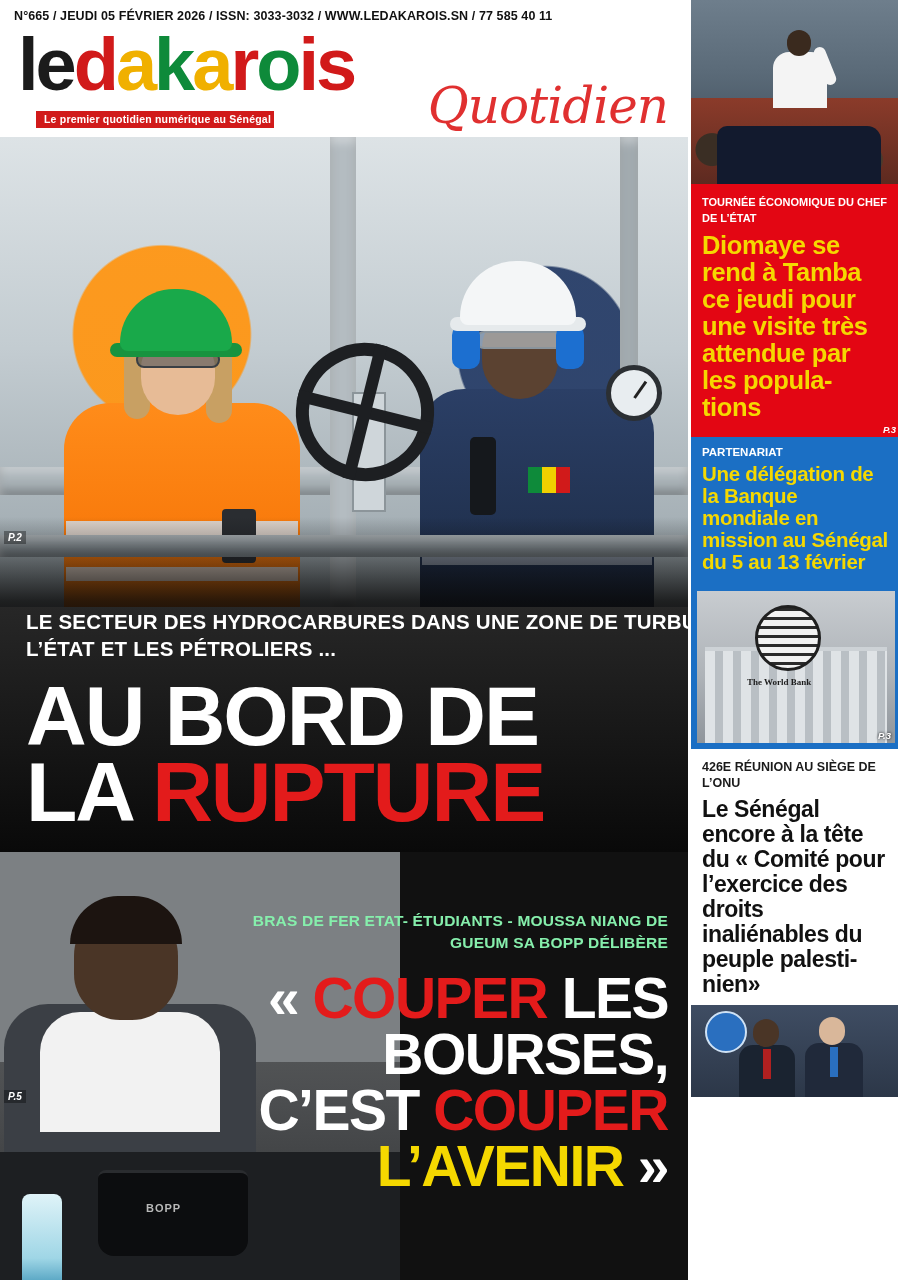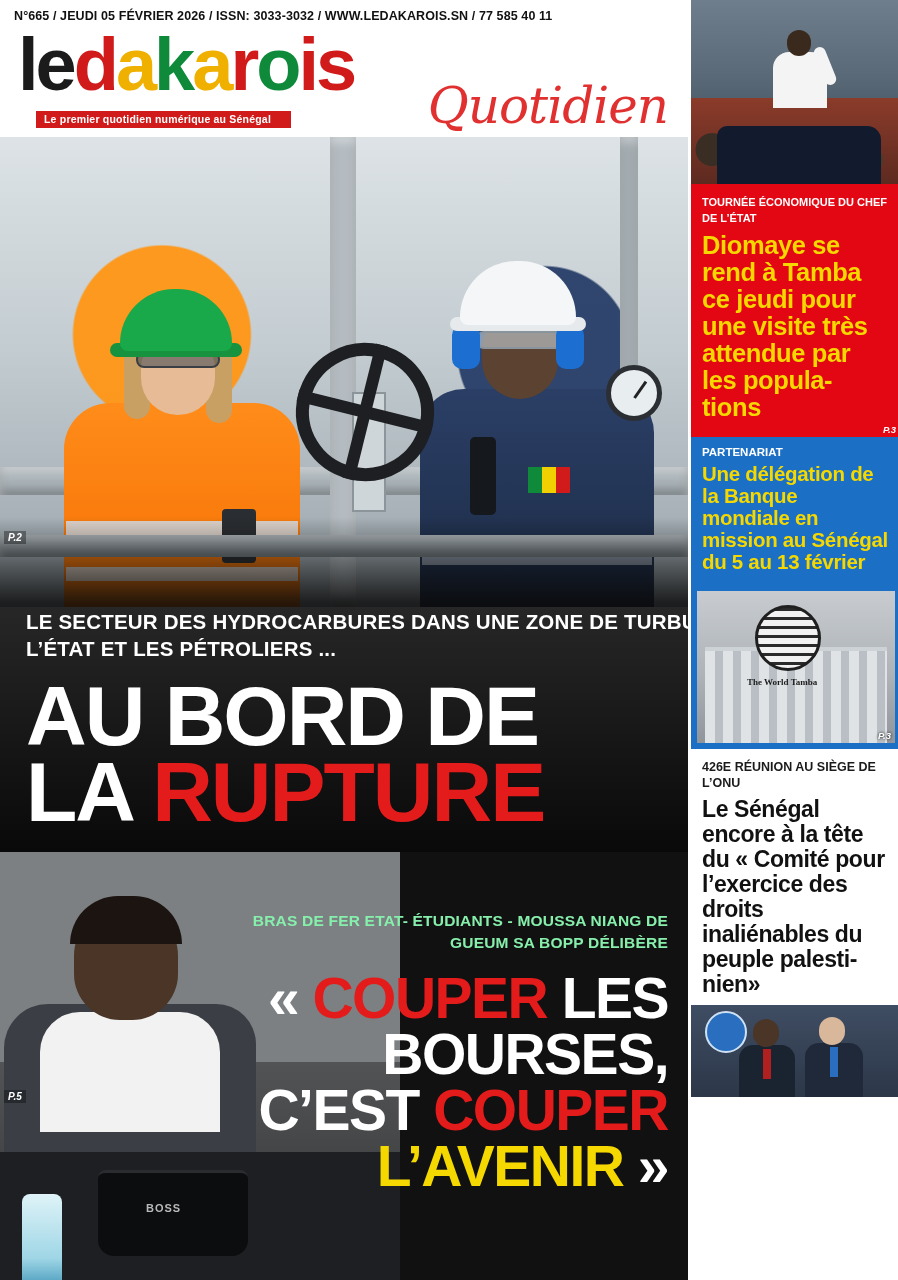--- a/index.html
+++ b/index.html
@@ -63,21 +63,21 @@
     color: #e03030;
     letter-spacing: -1px;
   }
   .logo-tag {
     position: absolute;
     left: 36px; top: 86px;
     background: #d11a1a;
     color: #fff;
     font-size: 10.5px;
     font-weight: bold;
-    padding: 2px 20px 3px 8px;
+    padding: 2px 3px 3px 8px;
     letter-spacing: 0.2px;
   }
 
   
   .hero {
     position: relative;
     width: 688px;
     height: 715px;
     background: linear-gradient(180deg, #cfd6da 0%, #b9c3c8 38%, #2a2a2a 62%, #090909 100%);
     overflow: hidden;
@@ -527,21 +527,21 @@
 
     <div class="bottom-left">
       <div class="bl-photo">
         <div class="bl-wall"></div>
         <div class="bl-jacket"></div>
         <div class="bl-shirt"></div>
         <div class="bl-head"></div>
         <div class="bl-hair"></div>
         <div class="bl-table"></div>
         <div class="bl-bag"></div>
-        <div class="bl-bag-label">BOSS</div>
+        <div class="bl-bag-label">BOPP</div>
         <div class="bl-bottle"></div>
         <div class="bl-p">P.5</div>
       </div>
 
       <div class="bl-text">
         <div class="bl-kicker">BRAS DE FER ETAT- ÉTUDIANTS -  MOUSSA NIANG DE GUEUM SA BOPP DÉLIBÈRE</div>
         <div class="bl-headline">
           <div><span>«&nbsp;</span><span class="red">COUPER</span><span> LES</span></div>
           <div>BOURSES,</div>
           <div><span>C’EST </span><span class="red">COUPER</span></div>
@@ -569,21 +569,21 @@
     </div>
 
     <div class="r-block">
       <div class="r2-body">
         <div class="r2-kicker">PARTENARIAT</div>
         <div class="r2-head">Une délégation de la Banque mondiale en mission au Sénégal du 5 au 13 février</div>
       </div>
       <div class="r2-photo">
         <div class="wb-bldg"></div>
         <div class="wb-globe"></div>
-        <div class="wb-text">The World Tamba</div>
+        <div class="wb-text">The World Bank</div>
         <div class="r2-pref">P.3</div>
       </div>
     </div>
 
     <div class="r-block">
       <div class="r3-body">
         <div class="r3-kicker">426E RÉUNION AU SIÈGE DE L’ONU</div>
         <div class="r3-head">Le Sénégal encore à la tête du « Comité pour l’exercice des droits inaliénables du peuple palesti-nien»</div>
       </div>
       <div class="r3-photo">

